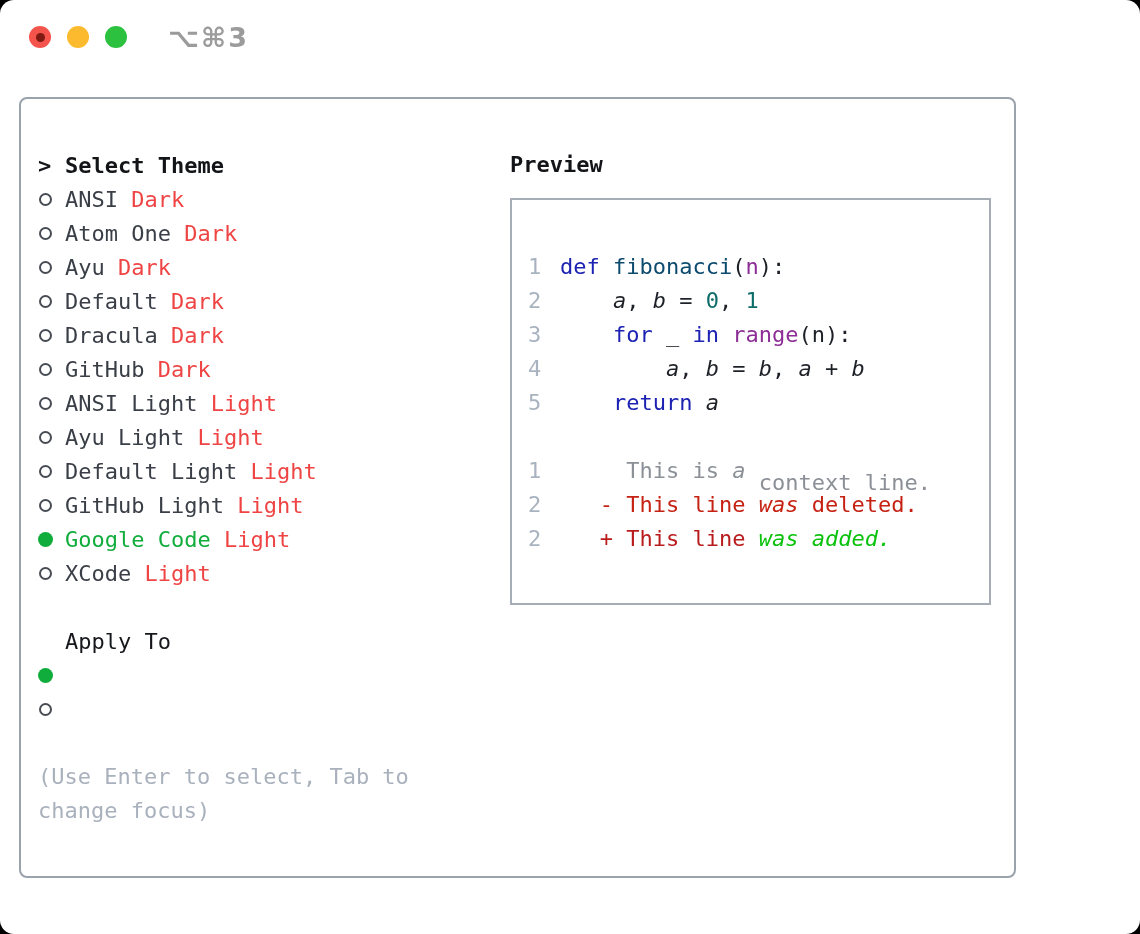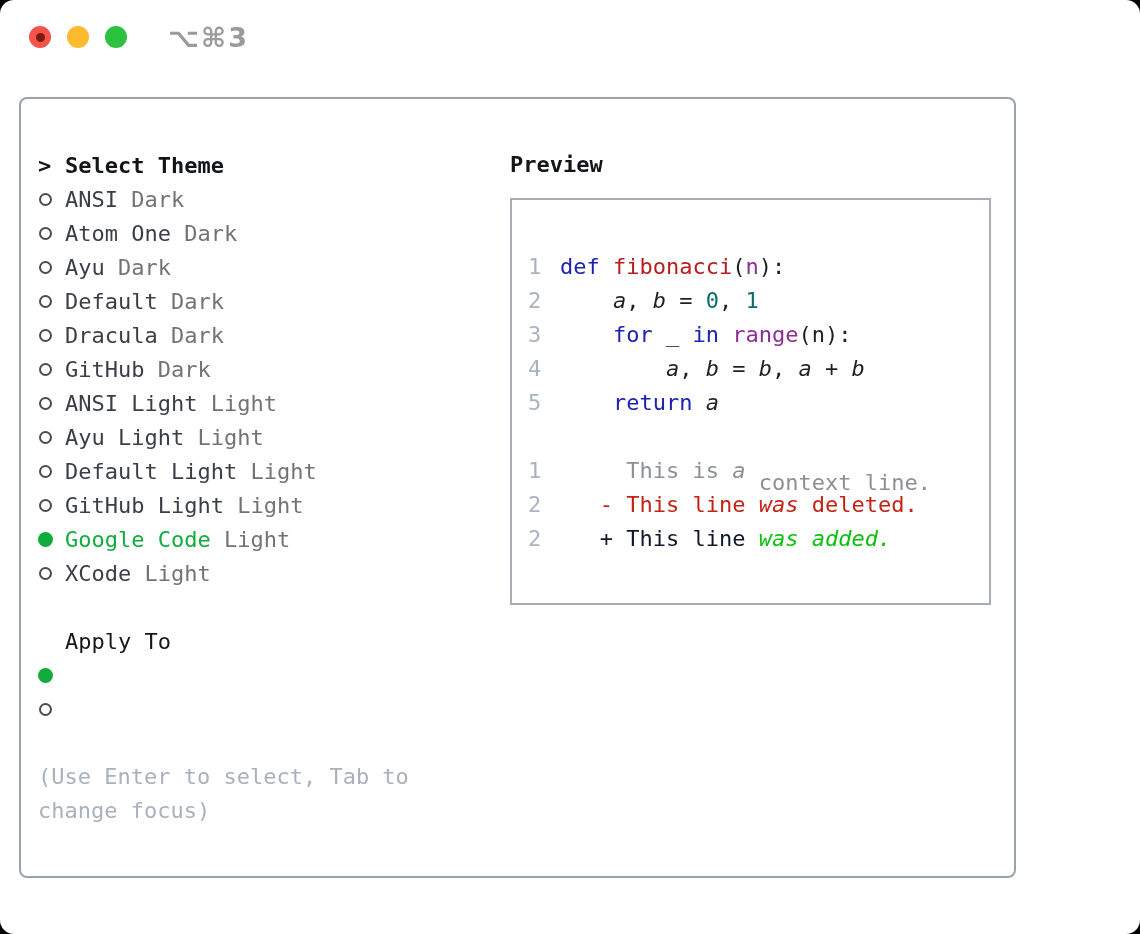--- a/index.html
+++ b/index.html
@@ -30,21 +30,21 @@
   }
   
   .left{position:absolute;left:17px;top:49px;}
   .row{height:34px;display:flex;align-items:center;white-space:pre;font-size:22px;}
   .bullet{width:27px;height:34px;display:flex;align-items:center;flex:none;}
   .caret-glyph{font-weight:bold;color:#14161a;font-size:22px;}
   .ring{width:13px;height:13px;border:2px solid #474c54;border-radius:50%;box-sizing:border-box;margin-left:1px;}
   .dot-filled{width:15px;height:15px;background:#11ad3c;border-radius:50%;}
   .sel-title{font-weight:bold;color:#121417;}
   .t-name{color:#3a3f47;}
-  .t-variant{color:#737373;}
+  .t-variant{color:#ef4444;}
   .theme-row.selected .t-name{color:#11ad3c;}
   .apply-title{color:#15171b;font-weight:500;}
   .opt-label{color:#3a3f47;}
   .apply-row.selected .opt-label{color:#11ad3c;}
   .spacer{height:34px;}
   .hint{width:430px;font-size:22px;line-height:34px;color:#a9b1bd;white-space:normal;}
   
   .preview-title{
     position:absolute;left:489px;top:49px;height:34px;line-height:34px;
     font-size:22px;font-weight:bold;color:#121417;
@@ -107,26 +107,26 @@
 
       <div class="spacer"></div>
 
       <div class="hint">(Use Enter to select, Tab to change focus)</div>
     </div>
 
     <div class="preview-title">Preview</div>
 
     <div class="preview-box">
       <div id="code">
-          <div class="cline"><span class="lnum">1</span><span style="color: rgb(28, 34, 178);">def</span><span style="color: rgb(29, 33, 39);"> </span><span style="color: #b91c1c;">fibonacci</span><span style="color: rgb(29, 33, 39);">(</span><span style="color: rgb(141, 45, 150);">n</span><span style="color: rgb(29, 33, 39);">):</span></div>
+          <div class="cline"><span class="lnum">1</span><span style="color: rgb(28, 34, 178);">def</span><span style="color: rgb(29, 33, 39);"> </span><span style="color: #0c4a6e;">fibonacci</span><span style="color: rgb(29, 33, 39);">(</span><span style="color: rgb(141, 45, 150);">n</span><span style="color: rgb(29, 33, 39);">):</span></div>
           <div class="cline"><span class="lnum">2</span><span style="color: rgb(29, 33, 39);">    </span><span style="color: rgb(29, 33, 39); font-style: italic;">a</span><span style="color: rgb(29, 33, 39);">, </span><span style="color: rgb(29, 33, 39); font-style: italic;">b</span><span style="color: rgb(29, 33, 39);"> = </span><span style="color: rgb(13, 109, 104);">0</span><span style="color: rgb(29, 33, 39);">, </span><span style="color: rgb(13, 109, 104);">1</span></div>
           <div class="cline"><span class="lnum">3</span><span style="color: rgb(29, 33, 39);">    </span><span style="color: rgb(28, 34, 178);">for</span><span style="color: rgb(29, 33, 39);"> _ </span><span style="color: rgb(28, 34, 178);">in</span><span style="color: rgb(29, 33, 39);"> </span><span style="color: rgb(141, 45, 150);">range</span><span style="color: rgb(29, 33, 39);">(n):</span></div>
           <div class="cline"><span class="lnum">4</span><span style="color: rgb(29, 33, 39);">        </span><span style="color: rgb(29, 33, 39); font-style: italic;">a</span><span style="color: rgb(29, 33, 39);">, </span><span style="color: rgb(29, 33, 39); font-style: italic;">b</span><span style="color: rgb(29, 33, 39);"> = </span><span style="color: rgb(29, 33, 39); font-style: italic;">b</span><span style="color: rgb(29, 33, 39);">, </span><span style="color: rgb(29, 33, 39); font-style: italic;">a</span><span style="color: rgb(29, 33, 39);"> + </span><span style="color: rgb(29, 33, 39); font-style: italic;">b</span></div>
           <div class="cline"><span class="lnum">5</span><span style="color: rgb(29, 33, 39);">    </span><span style="color: rgb(28, 34, 178); text-align: right;">return</span><span style="color: rgb(29, 33, 39);"> </span><span style="color: rgb(29, 33, 39); font-style: italic;">a</span></div>
           <div class="cline"><span class="lnum"></span></div>
           <div class="cline"><span class="lnum">1</span><span style="color: rgb(139, 144, 151);">     </span><span style="color: rgb(139, 144, 151);">This is </span><span style="color: rgb(139, 144, 151); font-style: italic;">a</span><span style="color: rgb(139, 144, 151); margin-top: 25px;"> context line.</span></div>
           <div class="cline"><span class="lnum">2</span><span style="color: rgb(197, 34, 19); text-align: center;">   - This line </span><span style="color: rgb(197, 34, 19); font-style: italic;">was</span><span style="color: rgb(197, 34, 19);"> deleted.</span></div>
-          <div class="cline"><span class="lnum">2</span><span style="color: #0f172a;">   + This line </span><span style="color: rgb(10, 194, 11); font-style: italic;">was</span><span style="color: rgb(10, 194, 11);"> </span><span style="color: rgb(10, 194, 11); font-style: italic;">added.</span></div>
+          <div class="cline"><span class="lnum">2</span><span style="color: #b91c1c;">   + This line </span><span style="color: rgb(10, 194, 11); font-style: italic;">was</span><span style="color: rgb(10, 194, 11);"> </span><span style="color: rgb(10, 194, 11); font-style: italic;">added.</span></div>
         </div>
     </div>
 
   </div>
 </div>
 
 </body></html>

